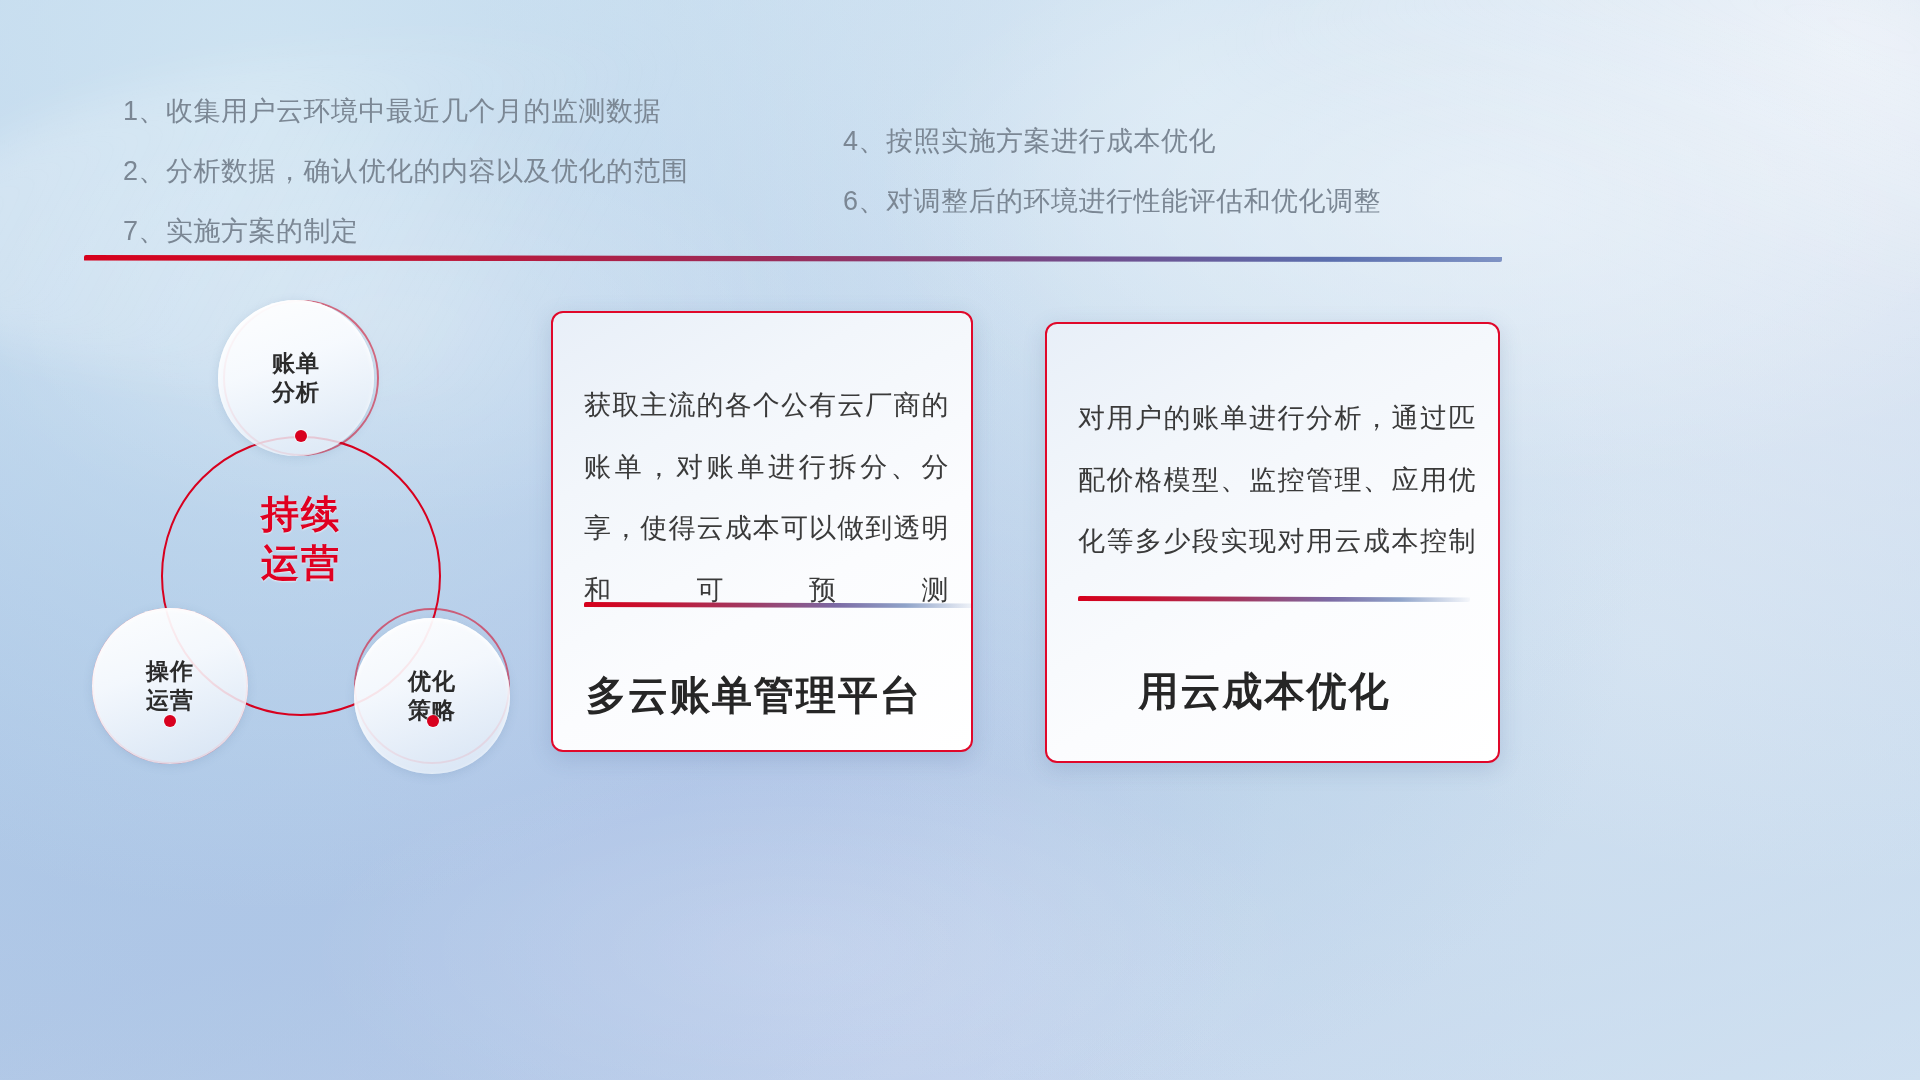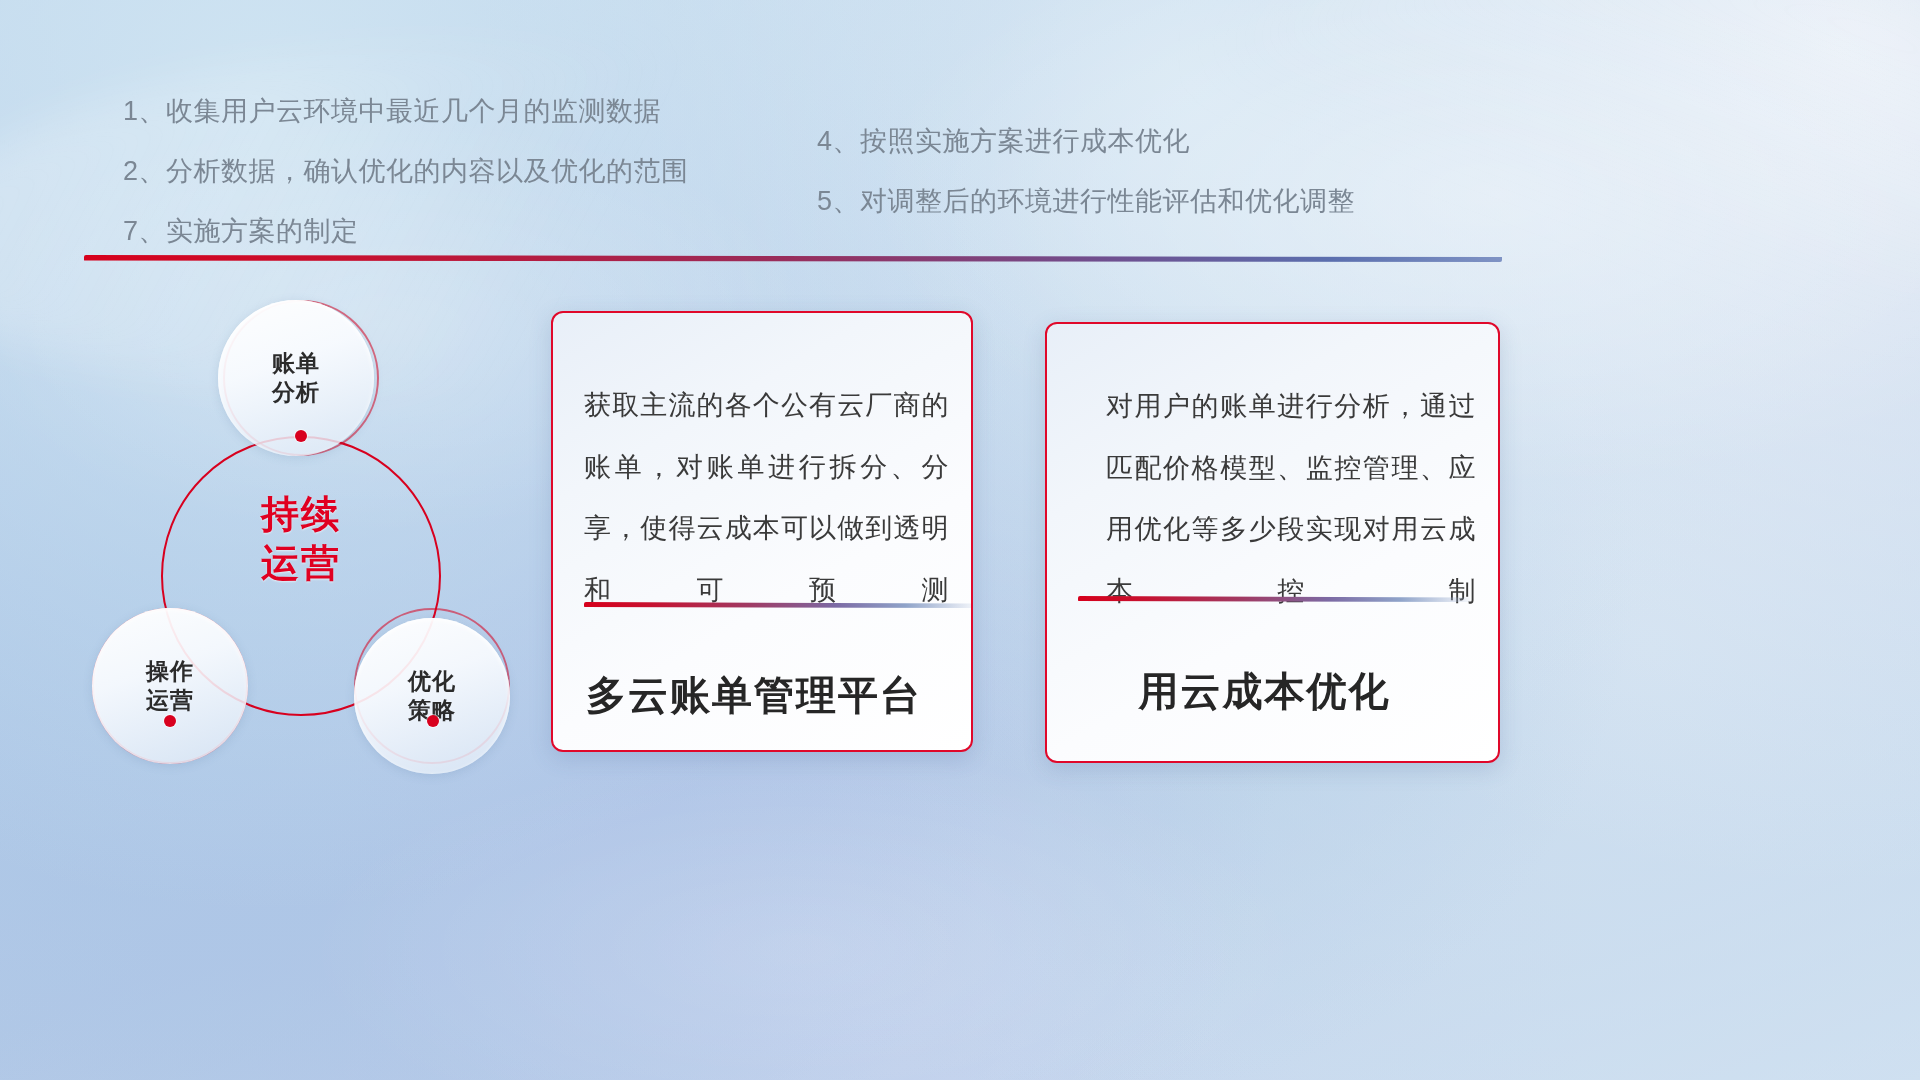--- a/index.html
+++ b/index.html
@@ -50,21 +50,21 @@
   .bullets p {
     color:#7b8794;
     font-size:27px;
     line-height:1;
     white-space:nowrap;
     font-weight:400;
     letter-spacing:.5px;
   }
   #bullets-left  { left:123px; top:98px; }
   #bullets-left p { margin-bottom:33px; }
-  #bullets-right { left:817px; top:128px; }
+  #bullets-right { left:843px; top:128px; }
   #bullets-right p { margin-bottom:33px; }
 
   
   .divider {
     position:absolute; left:84px; top:255px; width:1418px; height:7px; z-index:3;
   }
   .divider .bar {
     position:absolute; left:0; top:0; width:100%; height:100%;
     background:linear-gradient(90deg,#d6001c 0%, #c8102e 18%, #9b2b58 48%, #6f4f8f 72%, #5b6fae 88%, #7f93c4 100%);
     clip-path:polygon(0 0, 100% 28%, 100% 100%, 0 78%);
@@ -126,21 +126,21 @@
   #card-1 { left:551px; top:311px; width:422px; height:441px; }
   #card-2 { left:1045px; top:322px; width:455px; height:441px; }
 
   .card-body {
     position:absolute; left:31px; right:22px; top:62px;
     color:#3a3a3a; font-size:27px; line-height:2.28;
     letter-spacing:.5px;
     text-align:justify;
     text-align-last:justify;
   }
-  #card-2 .card-body { top:52px;margin-left:28px; }
+  #card-2 .card-body { top:64px; }
 
   .card-rule {
     position:absolute; left:31px; width:392px; height:6px;
   }
   #card-1 .card-rule { top:289px; }
   #card-2 .card-rule { top:272px; }
   .card-rule .bar {
     position:absolute; inset:0;
     background:linear-gradient(90deg,#d6001c 0%, #c8102e 16%, #a03a63 42%, #7c6aa4 64%, #8fa3c9 82%, rgba(200,212,232,.15) 100%);
     clip-path:polygon(0 0, 100% 26%, 100% 100%, 0 82%);
@@ -167,21 +167,21 @@
 </div>
 
 <div class="bullets" id="bullets-left">
   <p>1、收集用户云环境中最近几个月的监测数据</p>
   <p>2、分析数据，确认优化的内容以及优化的范围</p>
   <p>7、实施方案的制定</p>
 </div>
 
 <div class="bullets" id="bullets-right">
   <p>4、按照实施方案进行成本优化</p>
-  <p>5、对调整后的环境进行性能评估和优化调整</p>
+  <p>6、对调整后的环境进行性能评估和优化调整</p>
 </div>
 
 <div class="divider">
   <div class="bar"></div>
 </div>
 
 <div class="venn">
   <div class="ring" id="ring-main"></div>
   <div class="ring" id="ring-top"></div>
   <div class="ring" id="ring-bl"></div>

